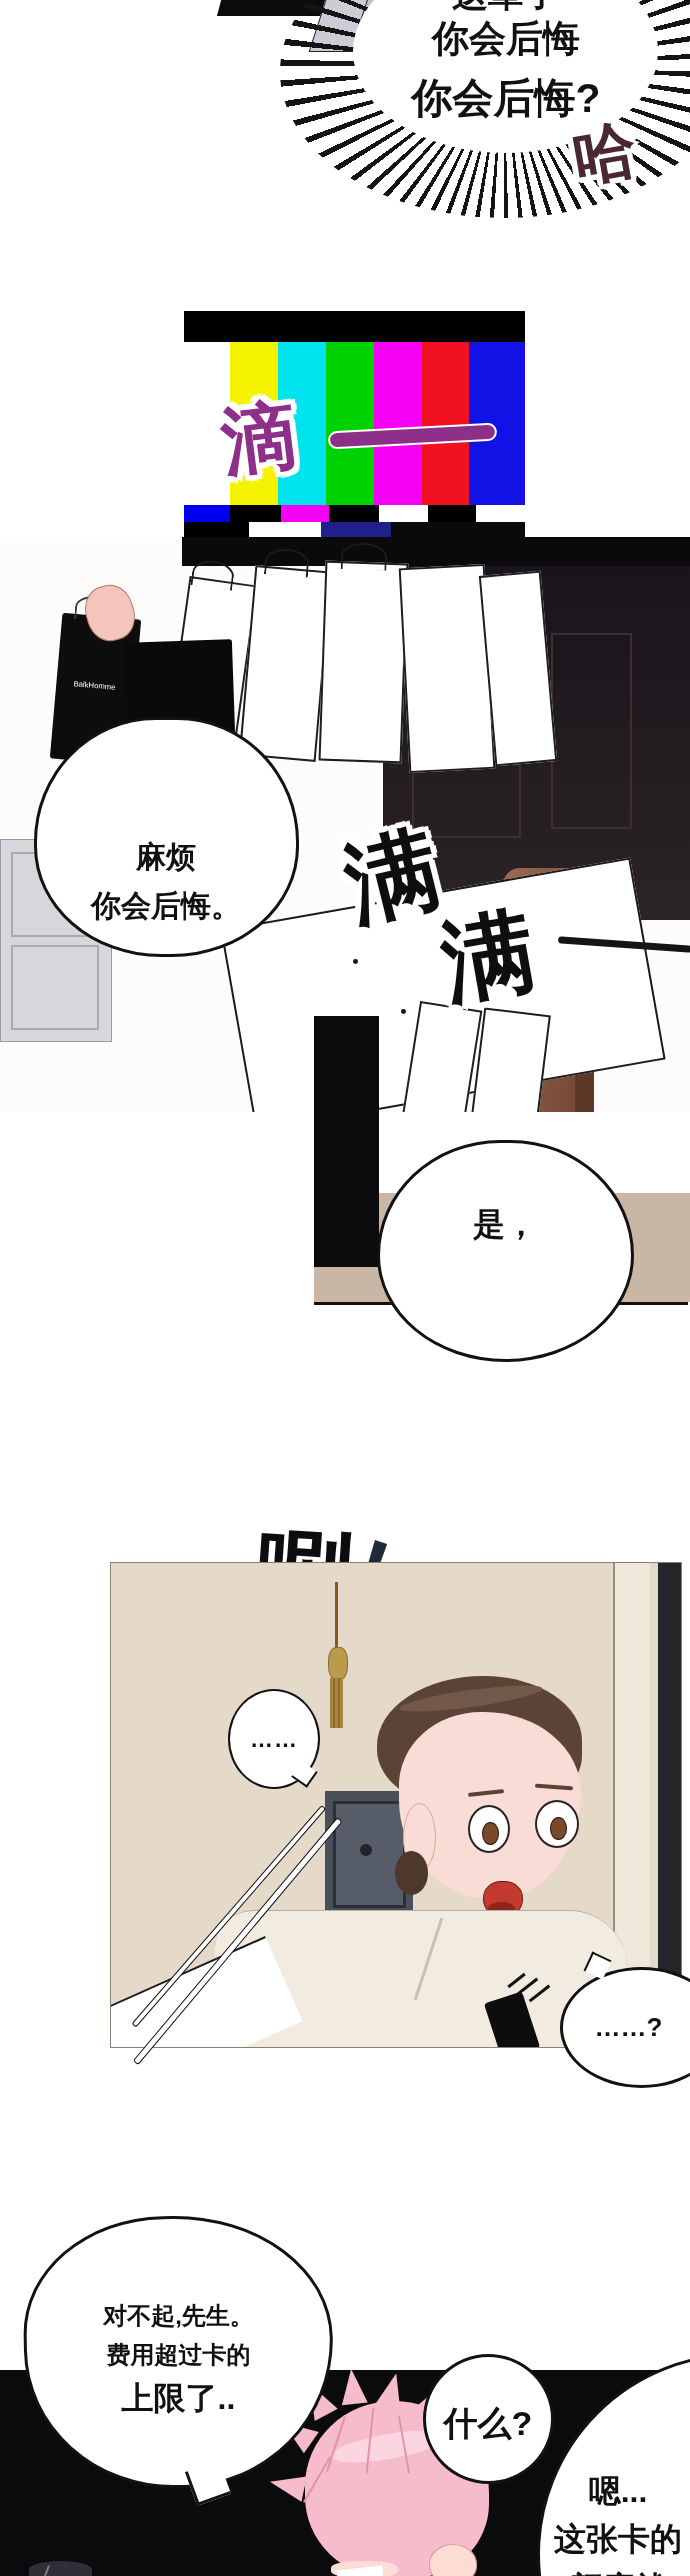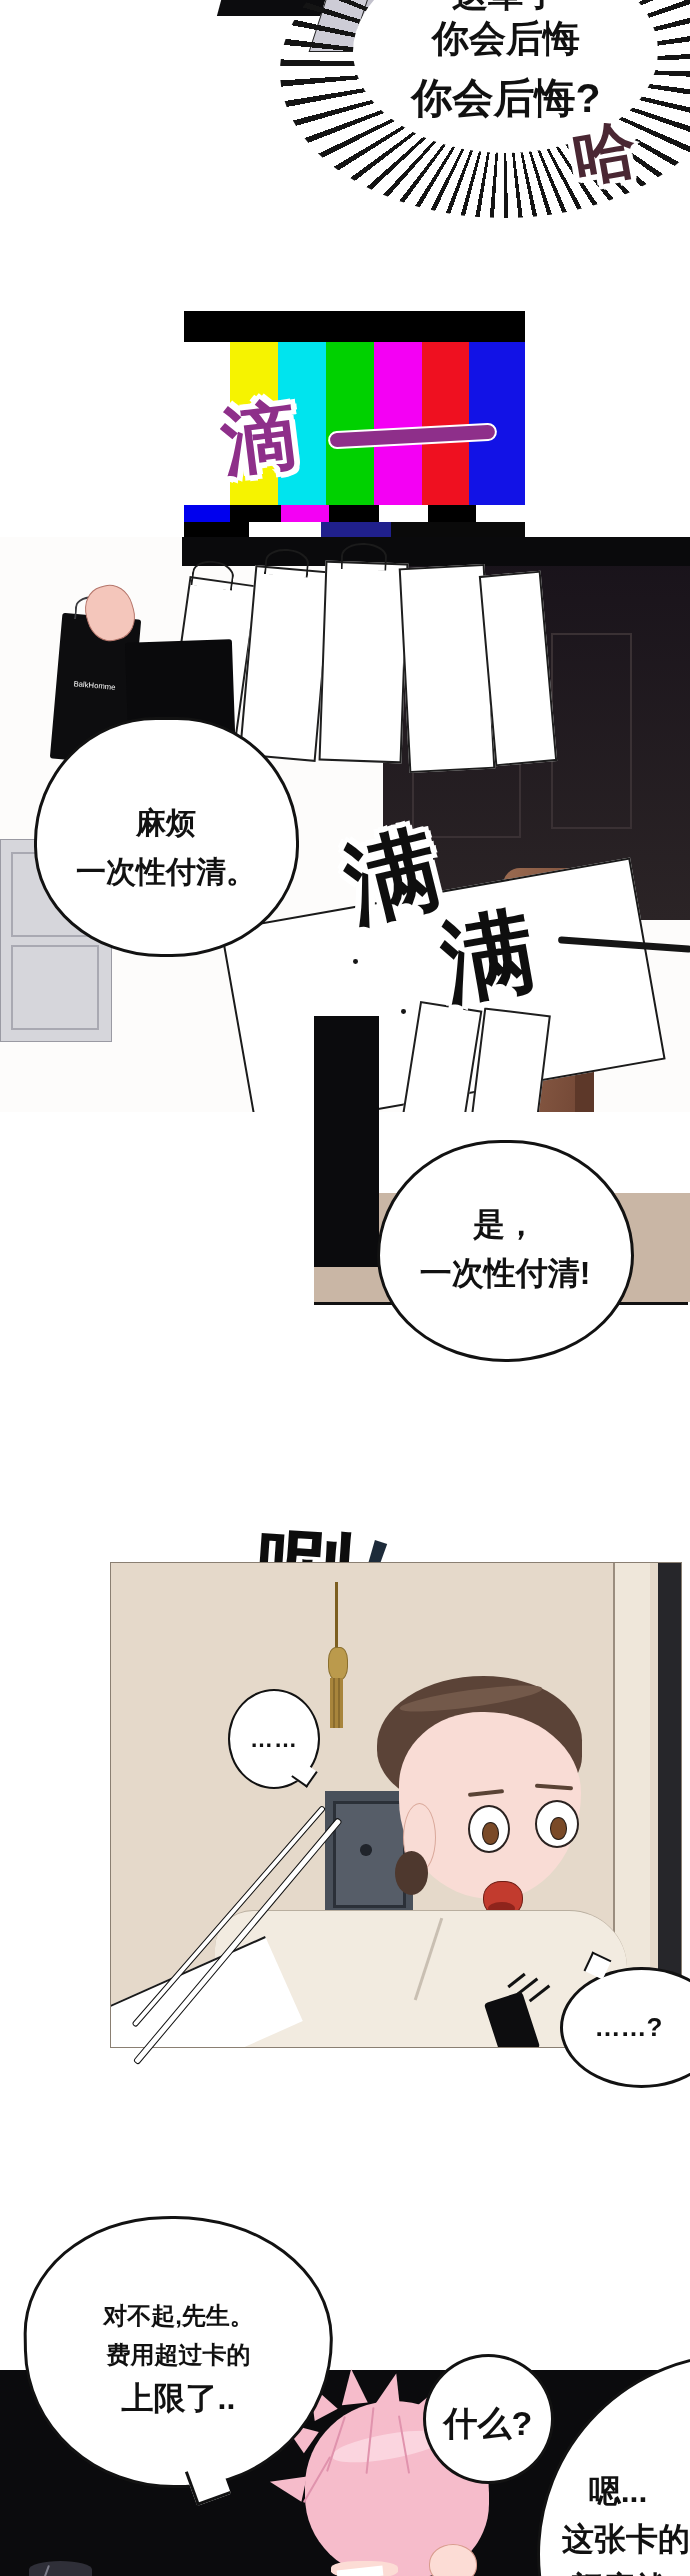--- a/index.html
+++ b/index.html
@@ -112,29 +112,28 @@
   <div class="abs" style="left:314px;top:1193px;width:376px;height:109px;background:#c9b6a5;"></div>
   <div class="abs" style="left:314px;top:1238px;width:67px;height:2.9px;background:#7c342a;"></div>
   <div class="abs" style="left:314px;top:1016px;width:65px;height:251px;background:#0b0b0d;"></div>
   <div class="abs" style="left:314px;top:1302px;width:374px;height:2.9px;background:#111;"></div>
 
   <div class="sfx" style="left:347px;top:815px;font-size:92px;color:#0e0e0e;transform:rotate(-14deg);">满</div>
   <div class="sfx" style="left:443px;top:895px;font-size:92px;color:#0e0e0e;transform:rotate(-10deg);">满</div>
   <div class="abs" style="left:558px;top:941px;width:134px;height:6.7px;background:#151515;border-radius:3.8px;transform:rotate(4deg);"></div>
 
   <div class="bubble" style="left:34px;top:717px;width:265px;height:240px;border-radius:46% 46% 48% 48% / 52% 52% 46% 46%;"></div>
-  <div class="abs ctext" style="left:43px;top:803px;width:246px;">
+  <div class="abs ctext" style="left:43px;top:837px;width:246px;">
     <div style="font-size:30px;">麻烦</div>
-    <div style="font-size:30px;margin-top:9.6px;">一次性付清。</div>
+    <div style="font-size:30px;margin-top:9.6px;">你会后悔。</div>
   </div>
 
   <div class="bubble" style="left:377px;top:1140px;width:257px;height:222px;border-radius:48% 48% 50% 50% / 52% 52% 48% 48%;"></div>
   <div class="abs ctext" style="left:384px;top:1204px;width:242px;">
     <div style="font-size:32px;">是，</div>
-    <div style="font-size:32px;margin-top:7.7px;">一次性付清!</div>
   </div>
 
   <div class="sfx" style="left:257px;top:1514px;transform:rotate(4deg);">
     <span style="font-size:96px;color:#0d0d0d;">唰</span><span style="font-size:90px;color:#1d2b3a;display:inline-block;transform:rotate(14deg) translateY(-11.5px);">!</span>
   </div>
 
   <div class="abs" style="left:110px;top:1562px;width:570px;height:484px;overflow:hidden;background:#e5d9ca;border:1px solid #8a7f72;">
     <div class="abs" style="left:502px;top:0;width:1.9px;height:100%;background:#9a8d7e;"></div>
     <div class="abs" style="left:504px;top:0;width:35px;height:100%;background:#efe7da;"></div>
     <div class="abs" style="left:547px;top:0;width:23px;height:100%;background:#26262a;"></div>
@@ -217,18 +216,18 @@
     <div style="font-size:24px;margin-top:7.7px;">费用超过卡的</div>
     <div style="font-size:32px;margin-top:7.7px;">上限了..</div>
   </div>
 
   <div class="bubble" style="left:423px;top:2354px;width:131px;height:130px;border-radius:50%;"></div>
   <div class="abs ctext" style="left:426px;top:2401px;width:124px;font-size:34px;">什么?</div>
 
   <div class="bubble" style="left:537px;top:2353px;width:403px;height:403px;border-radius:50%;"></div>
   <div class="abs ctext" style="left:546px;top:2471px;width:144px;">
     <div style="font-size:32px;">嗯...</div>
-    <div style="font-size:32px;margin-top:6.7px;text-align:right;">这张卡的</div>
+    <div style="font-size:32px;margin-top:6.7px;">这张卡的</div>
     <div style="font-size:32px;margin-top:6.7px;">额度就</div>
   </div>
 
 </div>
 
 
 </body></html>

